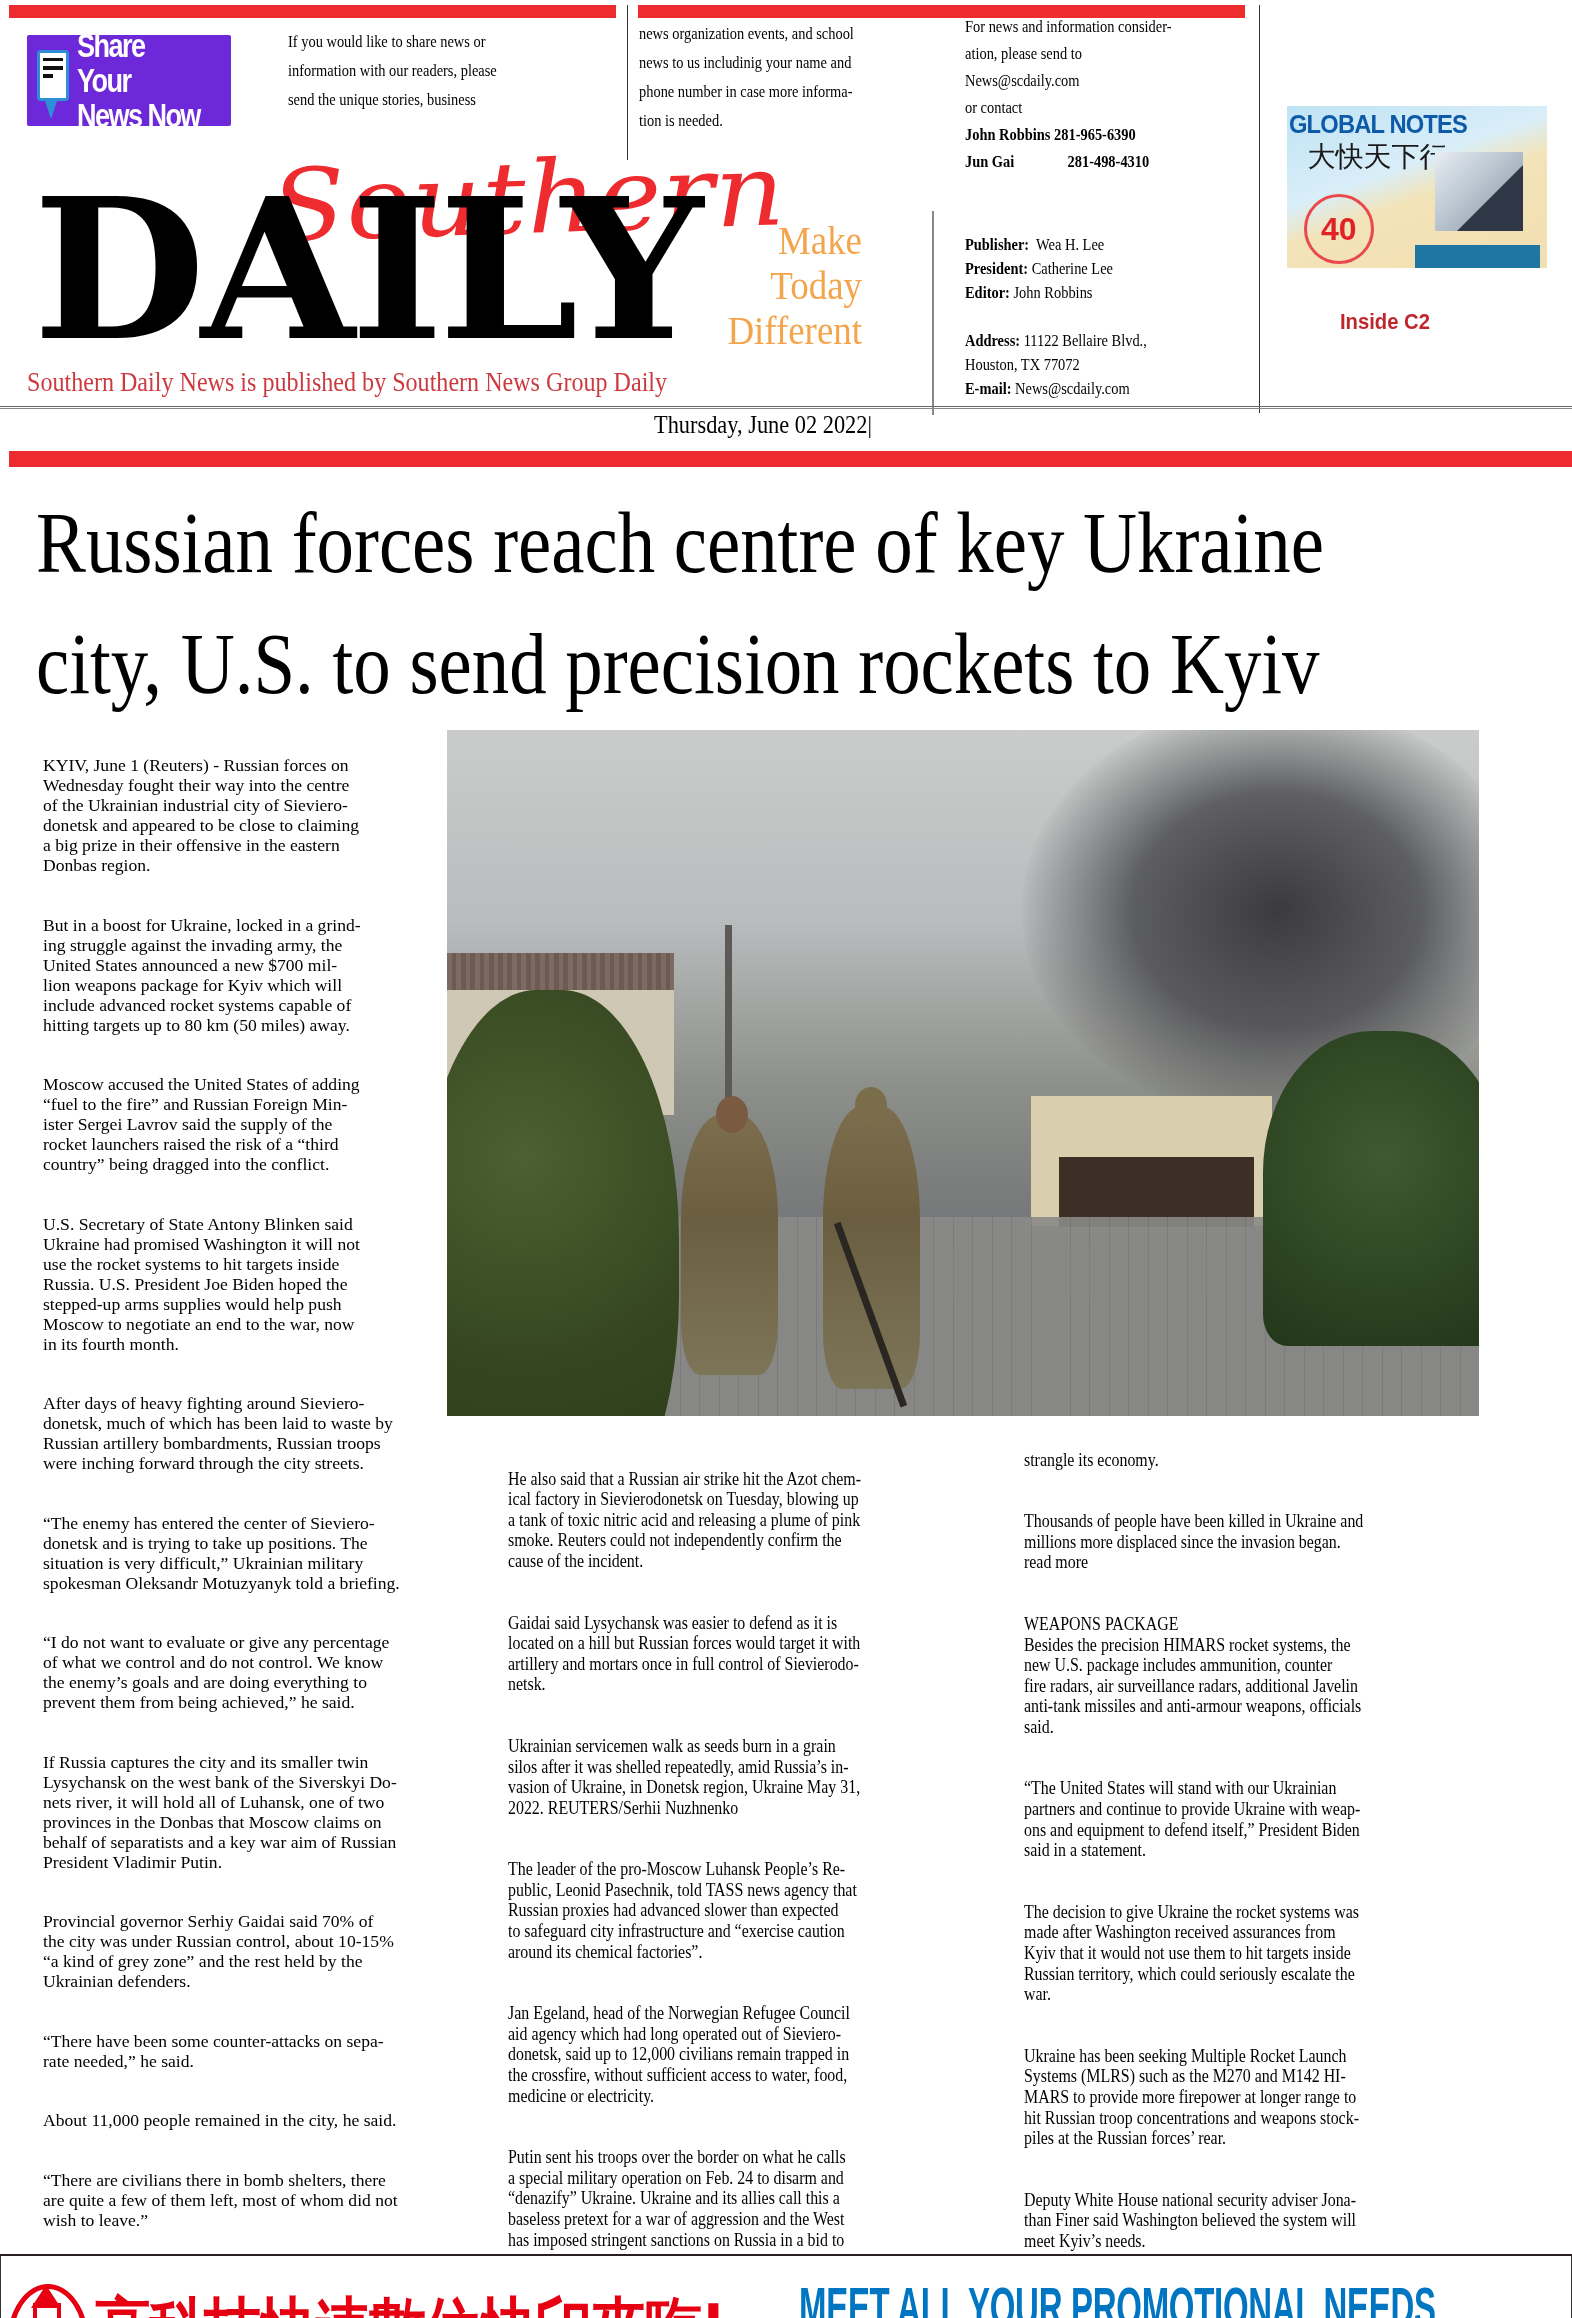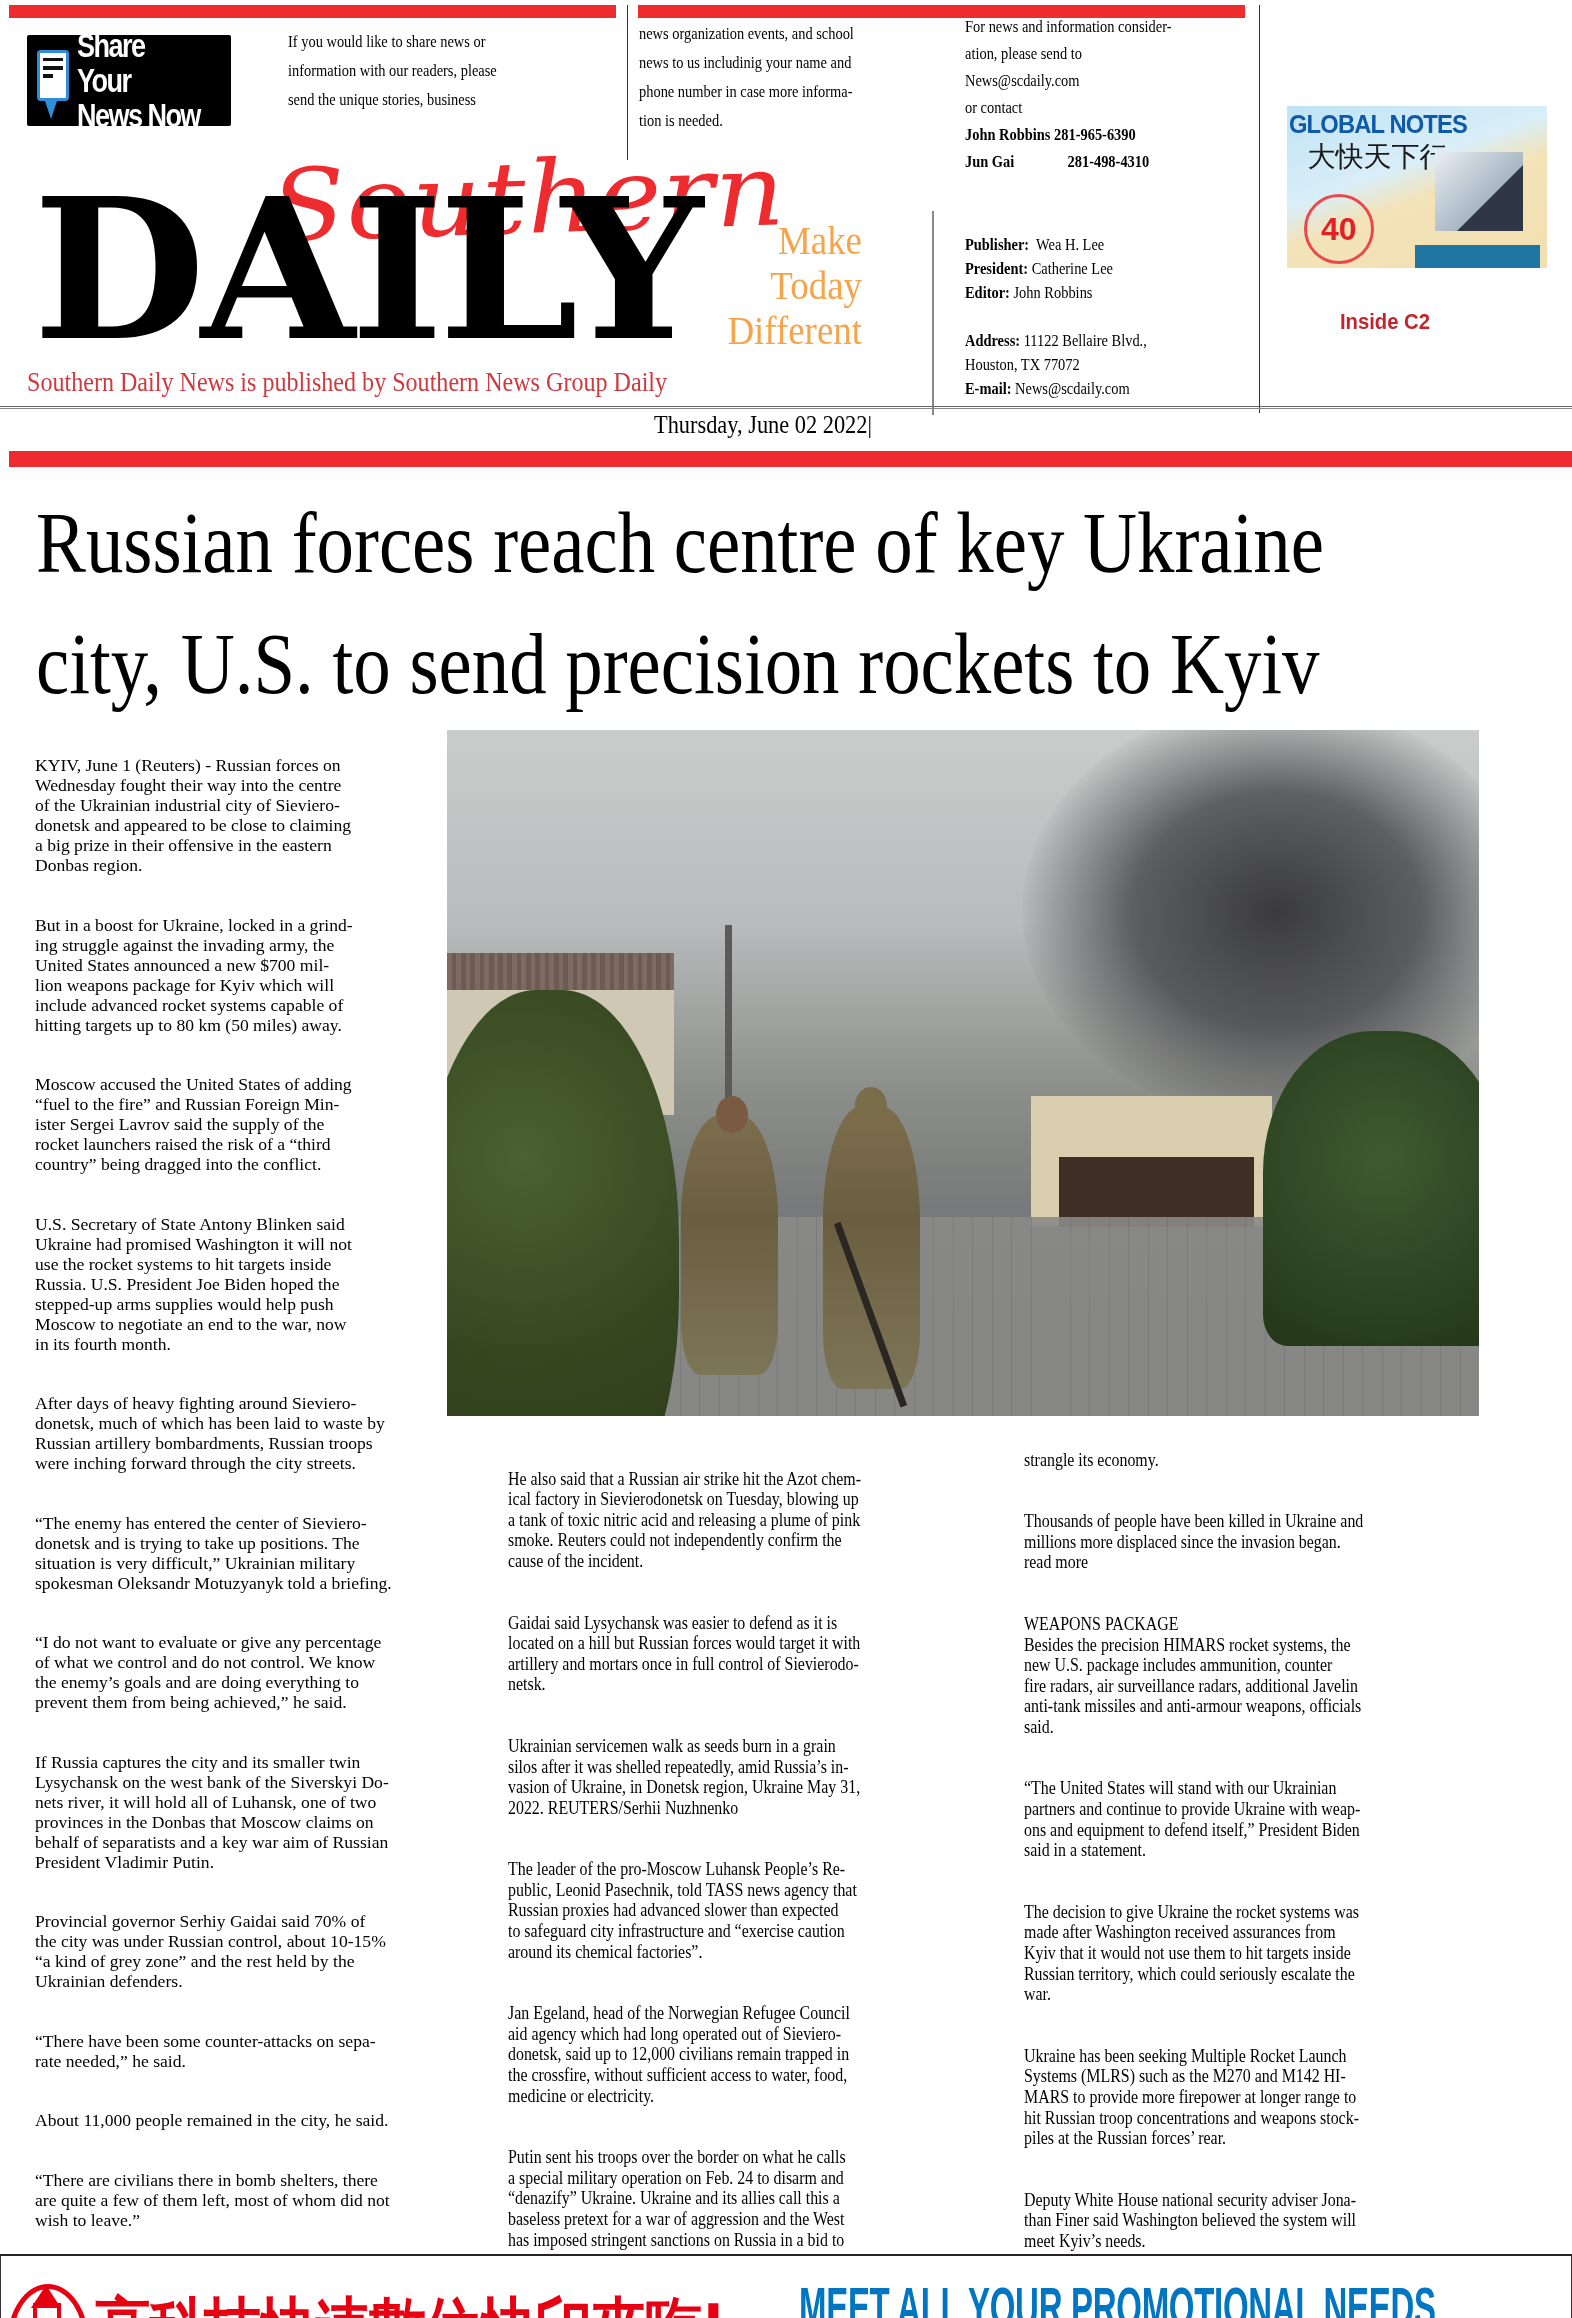--- a/index.html
+++ b/index.html
@@ -3,21 +3,21 @@
 <meta charset="utf-8">
 <style>
   * { box-sizing: border-box; margin: 0; padding: 0; }
   html, body { width: 1572px; height: 2966px; background: #ffffff; overflow: hidden; }
   body { position: relative; font-family: "Liberation Serif", "DejaVu Serif", serif; color: #000; }
   .abs { position: absolute; }
 
   
   .redbar { position: absolute; background: #ee2c2f; }
   .vline { position: absolute; width: 1.4px; background: #333; }
-  .share-badge { left: 27px; top: 35px; width: 204px; height: 91px; background: #000000; border-radius: 1.9px; display: flex; align-items: center; }
+  .share-badge { left: 27px; top: 35px; width: 204px; height: 91px; background: #6d28d9; border-radius: 1.9px; display: flex; align-items: center; }
   .share-badge .bubble { width: 32px; height: 70px; margin-left: 10.2px; position: relative; }
   .share-badge .bubble .body { position: absolute; left: 0; top: 4.6px; width: 32px; height: 51px; background: #ffffff; border: 3.7px solid #2f8ed8; border-radius: 3.7px; }
   .share-badge .bubble .body i { display: block; height: 3.7px; background: #111; margin: 4.6px 2.8px 0 2.8px; }
   .share-badge .bubble .tail { position: absolute; left: 7.4px; top: 55px; width: 0; height: 0; border-left: 6.5px solid transparent; border-right: 6.5px solid transparent; border-top: 18.5px solid #2f8ed8; }
   .share-badge .txt { color: #fff; font-family: "Liberation Sans", "DejaVu Sans", sans-serif; font-weight: 700; font-size: 33px; line-height: 35px; margin-left: 8.3px; letter-spacing: -1.9px; transform: scaleX(0.82); transform-origin: left center; }
 
   .intro { font-size: 17.6px; line-height: 29px; transform: scaleX(0.82); transform-origin: left top; white-space: nowrap; }
   .contact { font-size: 17.6px; line-height: 27px; transform: scaleX(0.82); transform-origin: left top; white-space: nowrap; }
   .contact b { font-weight: 700; }
 
@@ -60,21 +60,21 @@
   .photo .s1 { left: 234px; top: 385px; width: 97px; height: 260px; }
   .photo .s2 { left: 376px; top: 376px; width: 97px; height: 283px; }
   .photo .head1 { position: absolute; left: 269px; top: 366px; width: 32px; height: 37px; border-radius: 50%; background: #7a5b42; }
   .photo .head2 { position: absolute; left: 408px; top: 357px; width: 32px; height: 37px; border-radius: 50%; background: #7a6e4a; }
   .photo .rifle { position: absolute; left: 420px; top: 487px; width: 7.4px; height: 195px; background: #2a2622; transform: rotate(-20deg); }
 
   
   .col { font-size: 17px; line-height: 19.5px; white-space: pre-line; }
   .col p { margin-bottom: 19.5px; }
   .col-left { left: 35px; top: 735px; width: 408px; font-size: 17.6px; line-height: 20px; }
-  .col-left p { margin-bottom: 19.5px; }
+  .col-left p { margin-bottom: 19.5px; margin-left: 8px; }
   .col-mid { left: 508px; top: 1448px; width: 492px; transform: scaleX(0.86); transform-origin: left top; width: 570px; font-size: 18.5px; line-height: 20.6px; }
   .col-mid p { margin-bottom: 20.4px; }
   .col-right { left: 1024px; top: 1429px; width: 533px; transform: scaleX(0.86); transform-origin: left top; width: 617px; font-size: 18.5px; line-height: 20.6px; }
   .col-right p { margin-bottom: 20.4px; }
 
   .thick-rule { position: absolute; left: 0; top: 2254px; width: 1572px; height: 2.3px; background: #2a2020; }
 
   
   .ad { position: absolute; left: 0; top: 2256px; width: 1572px; height: 710px; background: #fff; border-left: 1.4px solid #333; border-right: 1.4px solid #333; overflow: hidden; }
   .ad-logo { position: absolute; left: 5.6px; top: 28px; width: 82px; height: 119px; border-radius: 50%; border: 5.6px solid #e60012; }

